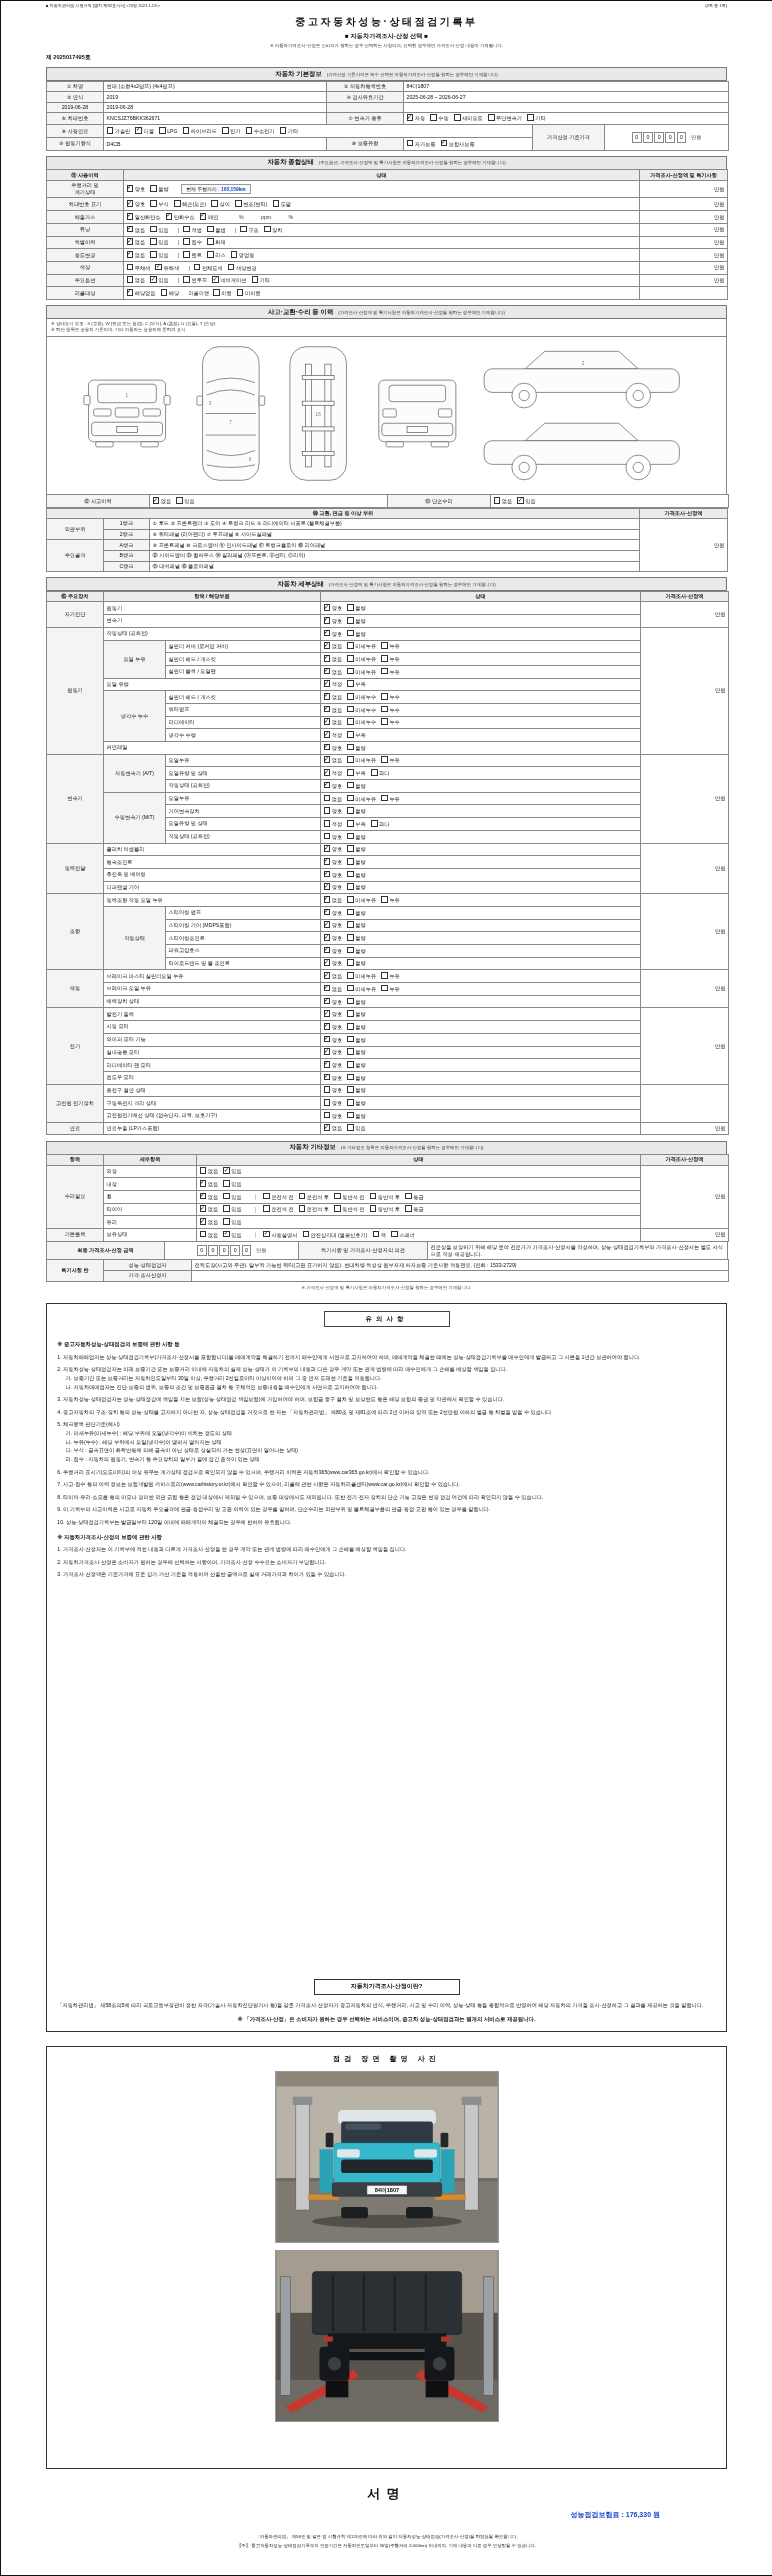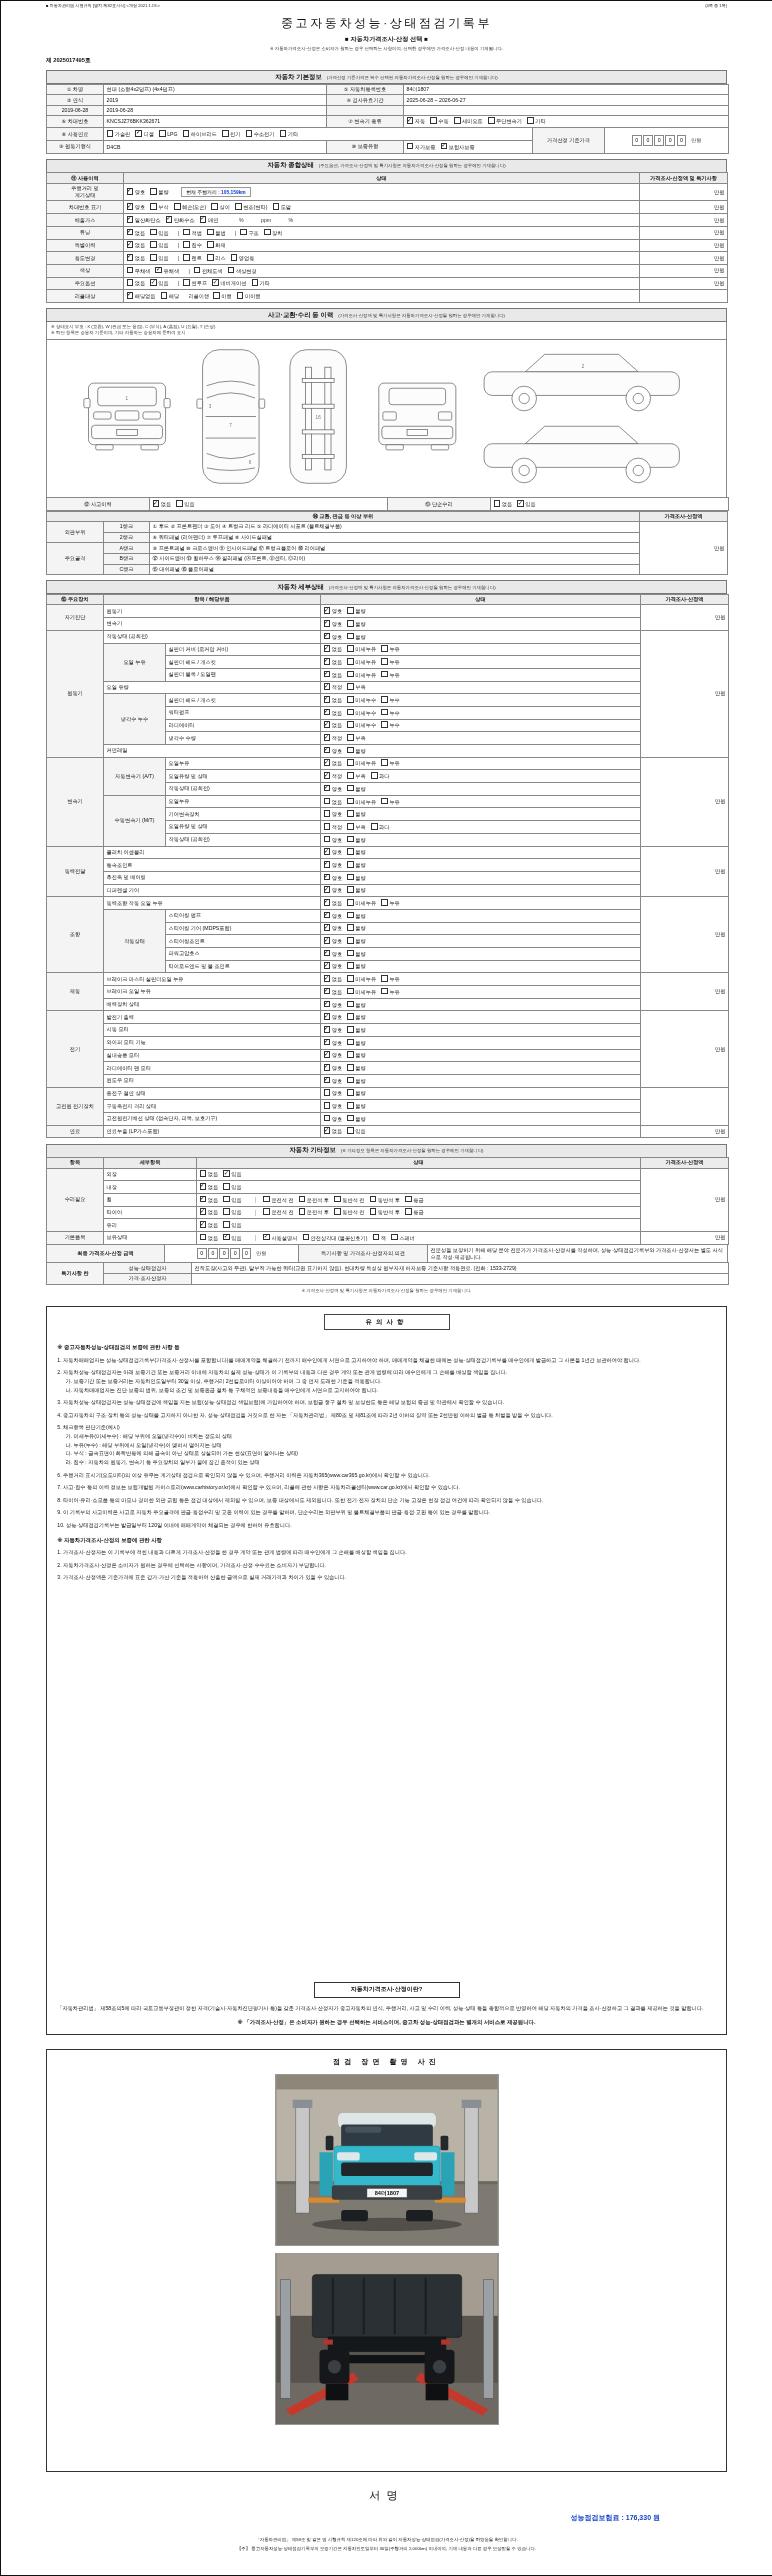--- a/index.html
+++ b/index.html
@@ -1,21 +1,21 @@
 <!DOCTYPE html>
 <html style="font-size:8.2px"><head>
 <meta charset="utf-8">
 <style>
   html,body{margin:0;padding:0}
   body{width:773px;background:#ffffff;font-family:"Liberation Sans","DejaVu Sans",sans-serif;color:#111}
   .page{width:773px;height:2576px;border:1px solid #111;box-sizing:border-box;overflow:hidden;background:#fff}
   .inner{width:681px;margin:0 auto;pad​ding:0}
   .topline{display:flex;justify-content:space-between;font-size:4.1px;color:#222;margin-top:2.1px}
   .titleblock{margin-top:7.2px}
-  .title{text-align:center;font-size:12px;font-weight:400;letter-spacing:2.6px}
+  .title{text-align:center;font-size:10px;font-weight:700;letter-spacing:2.6px}
   .subtitle{text-align:center;font-size:6.2px;font-weight:700;margin-top:3.1px}
   .subnote{text-align:center;font-size:4.4px;color:#333;margin-top:1.5px}
   .docno{font-size:5.7px;font-weight:700;margin:6.2px 0 1.5px}
   .secbar{margin-top:5.2px;border:0.5px solid #777;background:#e9e9e9;text-align:center;padding:1.5px 0;font-size:6.4px;font-weight:700}
   .secbar small{font-size:4.4px;font-weight:400;color:#333;margin-left:3.1px}
   table.t{width:100%;border-collapse:collapse;table-layout:fixed;background:#fff}
   table.stack{margin-top:-0.5px}
   .t td{border:0.5px solid #888;font-size:5.2px;padding:1.3px 2.6px;vertical-align:middle;overflow:hidden}
   .lbl{background:#f4f4f4;text-align:center}
   .hcell{background:#ececec;text-align:center;font-weight:700}
@@ -44,21 +44,21 @@
   .grow{flex:1}
   .what-wrap{padding:0 10.3px}
   .what-label{width:144px;margin:6.2px auto;border:0.8px solid #333;text-align:center;padding:2.6px 0;font-weight:700;font-size:6px}
   .what-text{font-size:5.2px;line-height:1.65;white-space:pre-line}
   .what-note{margin-top:6.2px;font-weight:700;font-size:5.4px;text-align:center}
   .remarknote{font-size:4.4px;color:#444;text-align:center;margin-top:3.1px}
   .photobox{margin-top:13.4px;border:0.8px solid #333;min-height:412px;padding-bottom:9.3px}
   .photo-title{text-align:center;font-weight:700;font-size:7px;letter-spacing:4.1px;margin:7.2px 0 2.1px}
   .photo{width:222px;height:170px;margin:7.2px auto;display:block;border:0.5px solid #999;background:#777}
   .signsec{position:relative;margin-top:14.4px;height:47px;text-align:center}
-  .sign-title{font-weight:400;font-size:11px;letter-spacing:6.2px;padding-top:2.1px}
+  .sign-title{font-weight:700;font-size:13px;letter-spacing:6.2px;padding-top:2.1px}
   .fee{position:absolute;right:67px;top:27px;color:#1743c7;font-weight:700;font-size:7px}
   .fee span{color:#1743c7}
   .footer{text-align:center;font-size:4.4px;color:#222;line-height:1.9;margin-top:3.1px}
   svg text{font-family:"Liberation Sans","DejaVu Sans",sans-serif}
 </style>
 </head>
 <body>
 
 <div class="page">
 <div class="inner">

